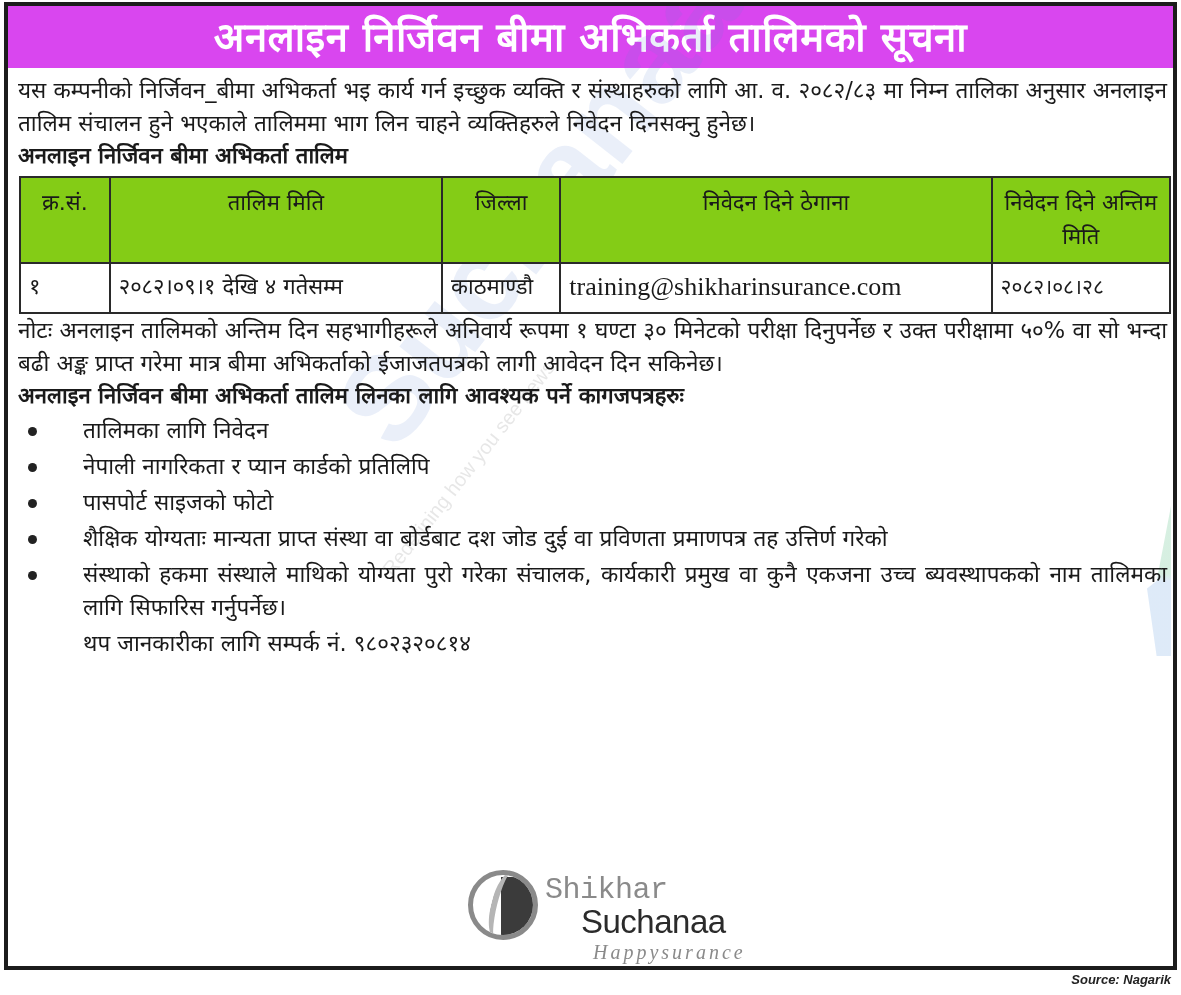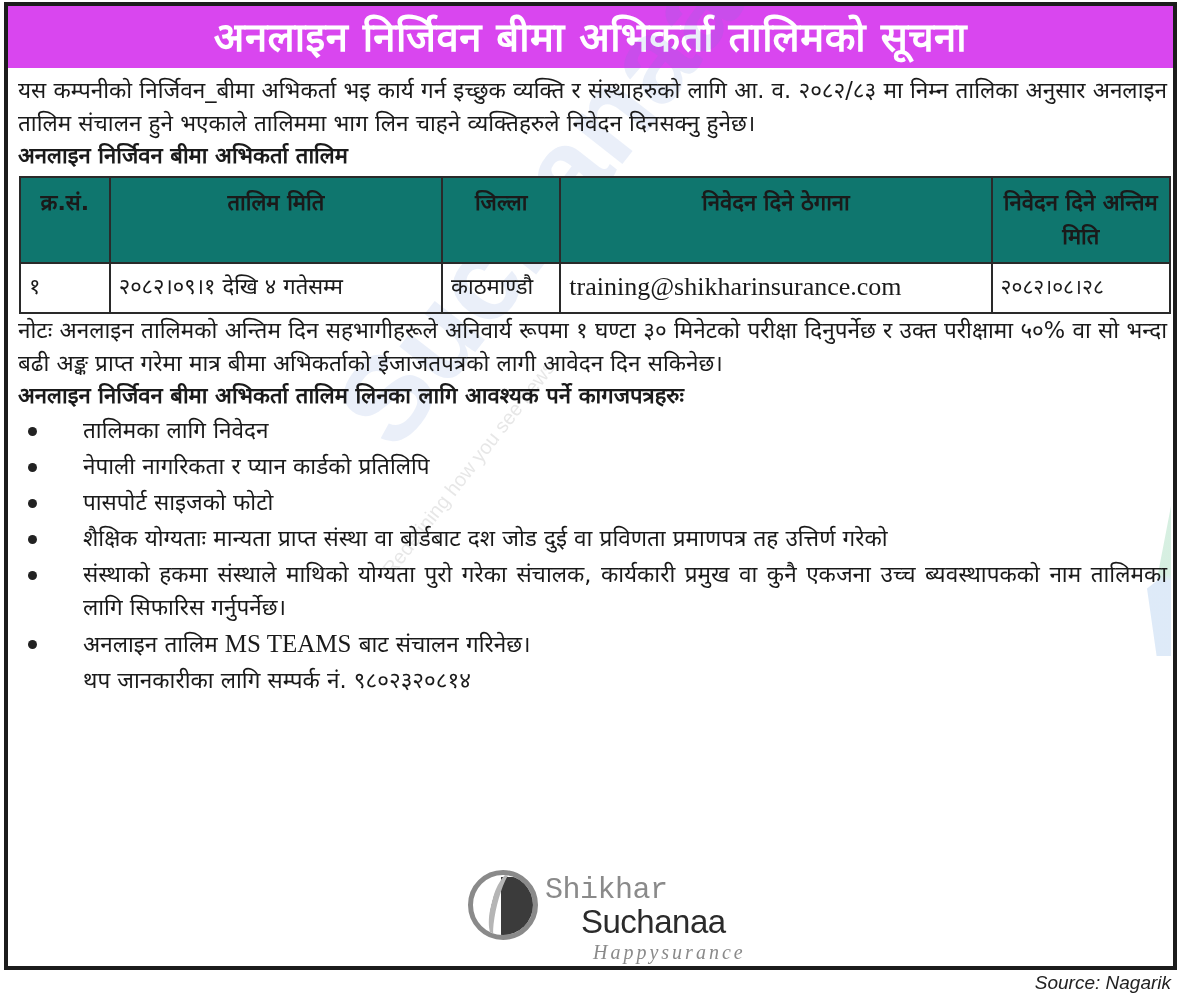--- a/index.html
+++ b/index.html
@@ -21,21 +21,21 @@
     .subhead { font-weight: bold; font-size: 22px; line-height: 32px; margin-top: 0px; }
 
     table.training {
       border-collapse: collapse; margin: 4px 0 0 1px; width: 1152px;
       font-size: 22px;
     }
     table.training th, table.training td {
       border: 2px solid #2a2a2a; padding: 2px 8px; vertical-align: top;
     }
     table.training th {
-      background: #0f766e; font-weight: bold; text-align: center; line-height: 34px; height: 86px; padding-top: 8px;
+      background: #84cc16; font-weight: normal; text-align: center; line-height: 34px; height: 86px; padding-top: 8px;
     }
     table.training td { line-height: 34px; height: 50px; padding-top: 6px; }
     td.email { font-family: "Liberation Serif", serif; font-size: 26px; }
     td.deadline { font-size: 21px; border-radius: 22px; }
 
     .notes { margin-top: 0; }
     ul.docs { list-style: none; margin-top: 2px; }
     ul.docs li { position: relative; padding-left: 65px; line-height: 33px; margin-bottom: 3px; }
     ul.docs li .bullet {
       position: absolute; left: 10px; top: 13px; width: 9px; height: 9px; border-radius: 50%; background: #222;
@@ -85,21 +85,21 @@
       white-space: nowrap;
     }
     .arrow-deco {
       position: absolute; right: 2px; top: 500px; width: 24px; height: 150px; z-index: 1;
       background: linear-gradient(180deg, rgba(140,210,170,0.35) 0%, rgba(140,210,170,0.35) 45%, rgba(160,195,235,0.35) 50%, rgba(160,195,235,0.35) 100%);
       clip-path: polygon(100% 0, 100% 100%, 40% 100%, 0 55%, 40% 50%, 100% 0);
     }
 
     .source {
       position: absolute; right: 10px; top: 972px; font-family: "Liberation Sans", sans-serif; font-style: italic;
-      font-size: 19px; color: #222;
+      font-size: 13px; color: #222; font-weight: bold;
     }
   </style>
 </head>
 <body>
 
 <div class="notice">
   <div class="title-bar">
     <span>अनलाइन निर्जिवन बीमा अभिकर्ता तालिमको सूचना</span>
   </div>
 
@@ -147,26 +147,20 @@
         <span>पासपोर्ट साइजको फोटो</span>
       </li>
       <li>
         <span class="bullet"></span>
         <span>शैक्षिक योग्यताः मान्यता प्राप्त संस्था वा बोर्डबाट दश जोड दुई वा प्रविणता प्रमाणपत्र तह उत्तिर्ण गरेको</span>
       </li>
       <li style="text-align: justify;">
         <span class="bullet"></span>
         <span>संस्थाको हकमा संस्थाले माथिको योग्यता पुरो गरेका संचालक, कार्यकारी प्रमुख वा कुनै एकजना उच्च ब्यवस्थापकको नाम तालिमका लागि सिफारिस गर्नुपर्नेछ।</span>
       </li>
-      <li>
-        <span class="bullet"></span>
-        <span>अनलाइन तालिम</span>
-        <span class="latin">MS TEAMS</span>
-        <span>बाट संचालन गरिनेछ।</span>
-      </li>
     </ul>
     <div class="contact">थप जानकारीका लागि सम्पर्क नं. ९८०२३२०८१४</div>
   </div>
 
   <div class="watermark">
     <div class="wm-big">Suchanaa</div>
     <div class="wm-small">Redefining how you see news</div>
   </div>
   <div class="arrow-deco"></div>
 

